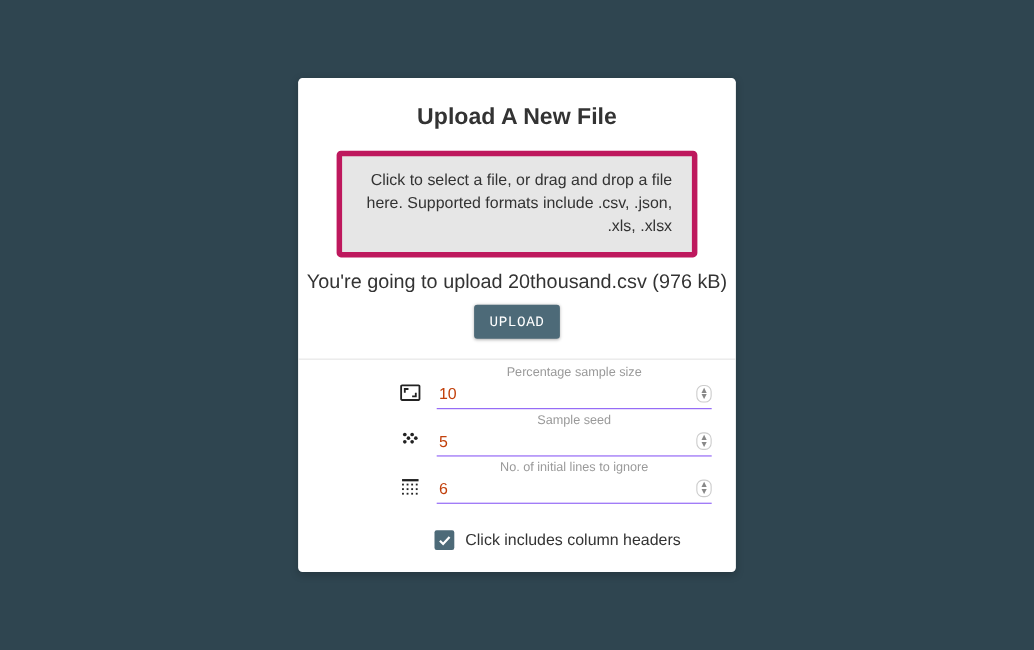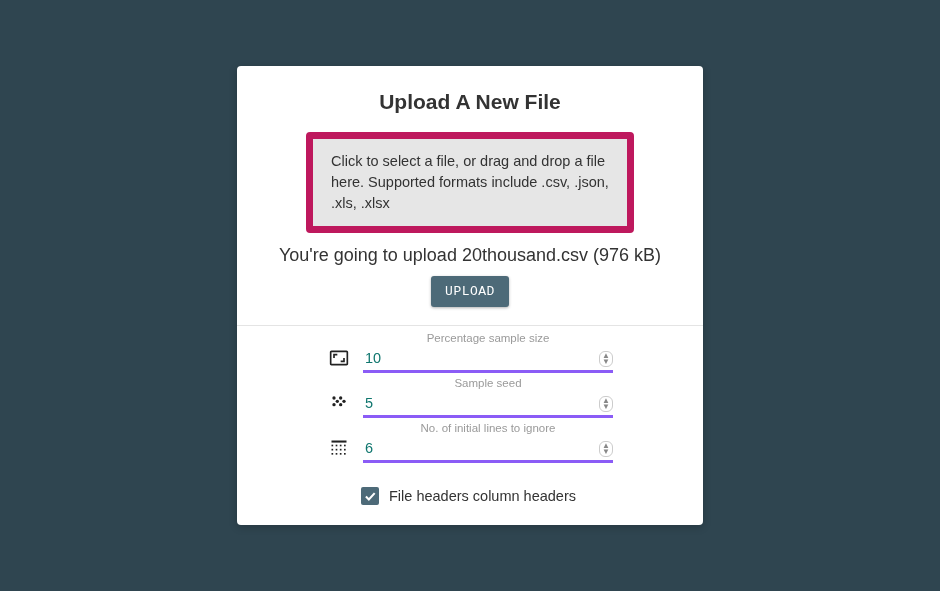--- a/index.html
+++ b/index.html
@@ -9,41 +9,41 @@
       font-size: 14px;
       color: #333;
       display: flex;
       align-items: center;
       justify-content: center;
       min-height: 591px;
       width: 940px;
     }
     .card {
       background: #fff;
-      width: 466px;
+      width: 398px;
       border-radius: 4px;
       box-shadow: 0 2px 8px rgba(0,0,0,0.2);
       padding-top: 24px;
       padding-bottom: 20px;
     }
     .title {
       text-align: center;
       font-size: 21px;
       font-weight: bold;
       color: #333;
       margin-bottom: 18px;
     }
     .dropzone {
       margin: 0 auto;
       width: 328px;
       background: #e6e6e6;
-      border: 7px solid #be185d;
+      border: 5px solid #be185d;
       border-radius: 4px;
       padding: 12px 18px;
-      text-align: left;
+      text-align: right;
       font-size: 14.5px;
       line-height: 1.45;
       color: #333;
       cursor: pointer;
     }
     .status {
       text-align: center;
       margin-top: 12px;
       font-size: 18px;
       color: #333;
@@ -106,25 +106,25 @@
     .field-label {
       font-size: 11.5px;
       color: #9a9a9a;
       margin-bottom: 4px;
       display: block;
       text-align: center;
     }
     .field-input {
       width: 100%;
       border: none;
-      border-bottom: 3px solid #8b5cf6;
+      border-bottom: 1px solid #8b5cf6;
       font-size: 14.5px;
       padding: 2px 18px 4px 2px;
       outline: none;
-      color: #0f766e;
+      color: #c2410c;
       background: transparent;
     }
     .stepper {
       position: absolute;
       right: 0;
       bottom: 6px;
       display: flex;
       flex-direction: column;
       line-height: 6px;
       color: #888;
@@ -250,18 +250,18 @@
           </div>
       </div>
     </div>
 
     <div class="checkbox-row">
       <div class="checkbox">
         <svg width="14" height="14" viewBox="0 0 24 24" fill="none" stroke="#fff" stroke-width="3.5">
             <polyline points="5 13 10 18 20 7"></polyline>
           </svg>
       </div>
-      <span class="checkbox-label">File headers column headers</span>
+      <span class="checkbox-label">Click includes column headers</span>
     </div>
 
   </div>
 
 </div>
 
 </body></html>

